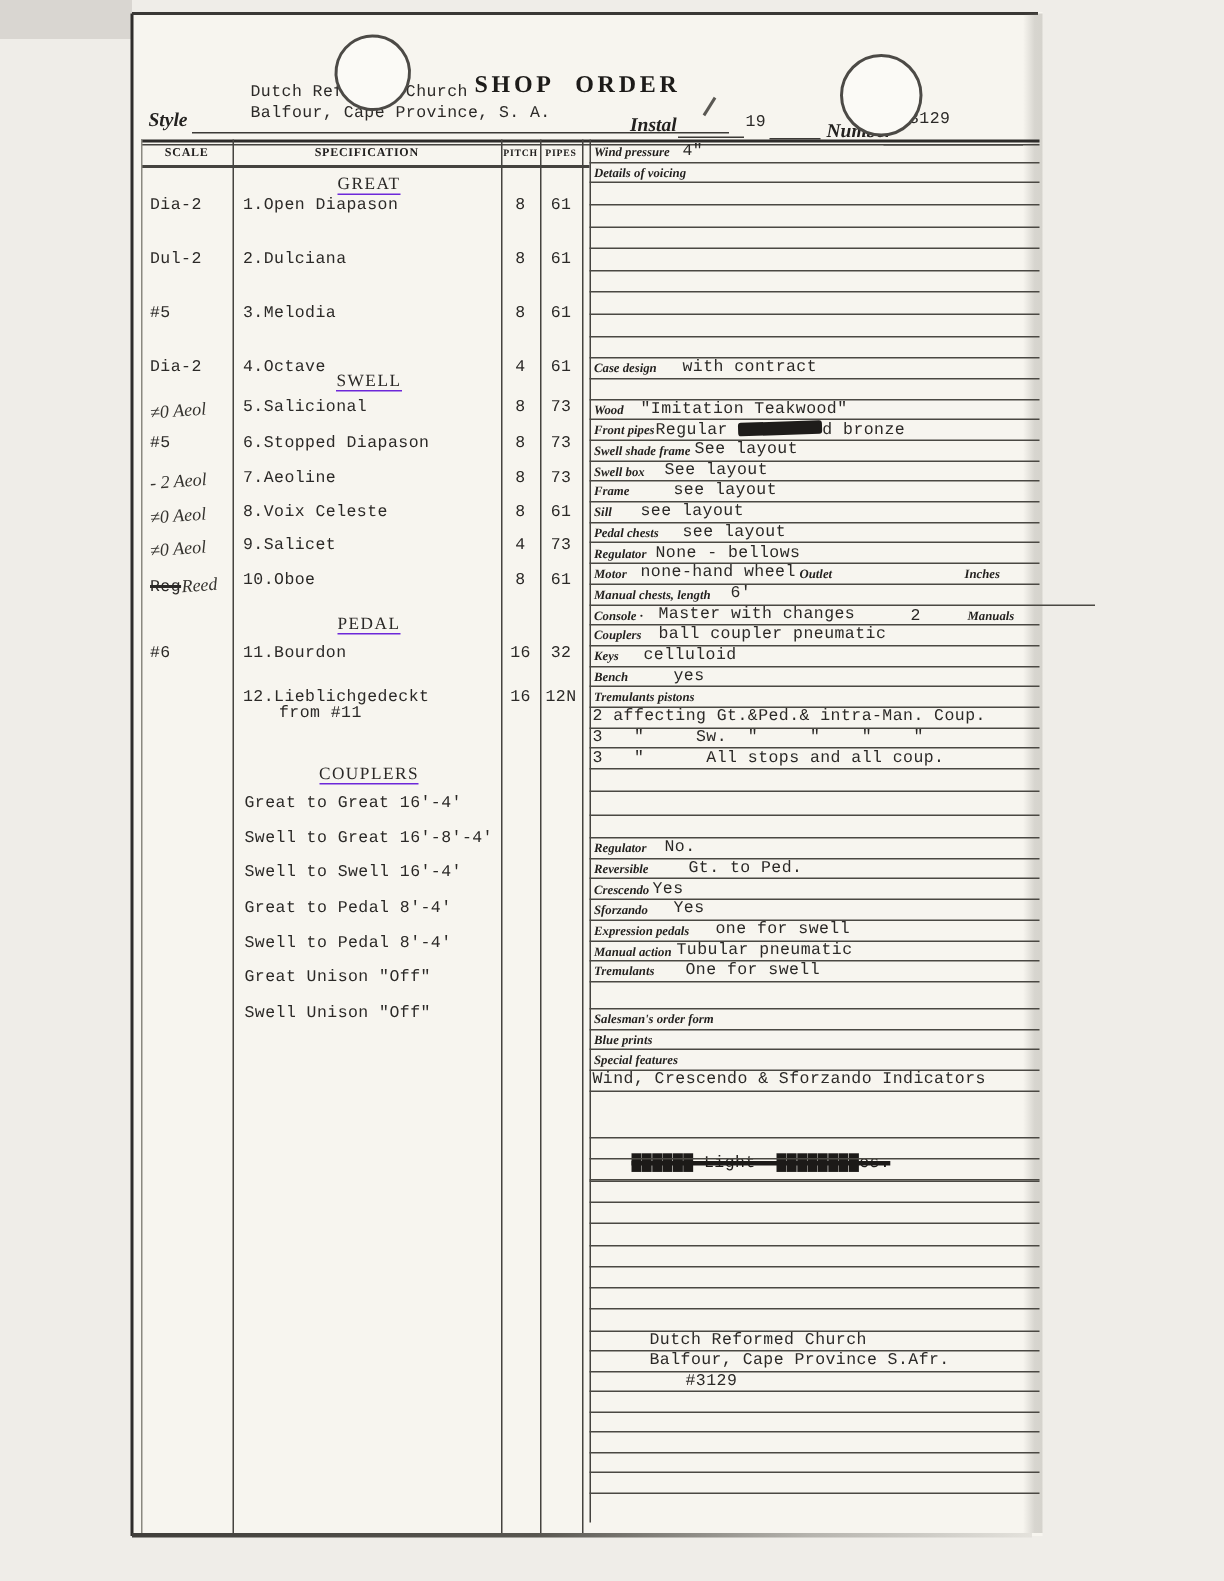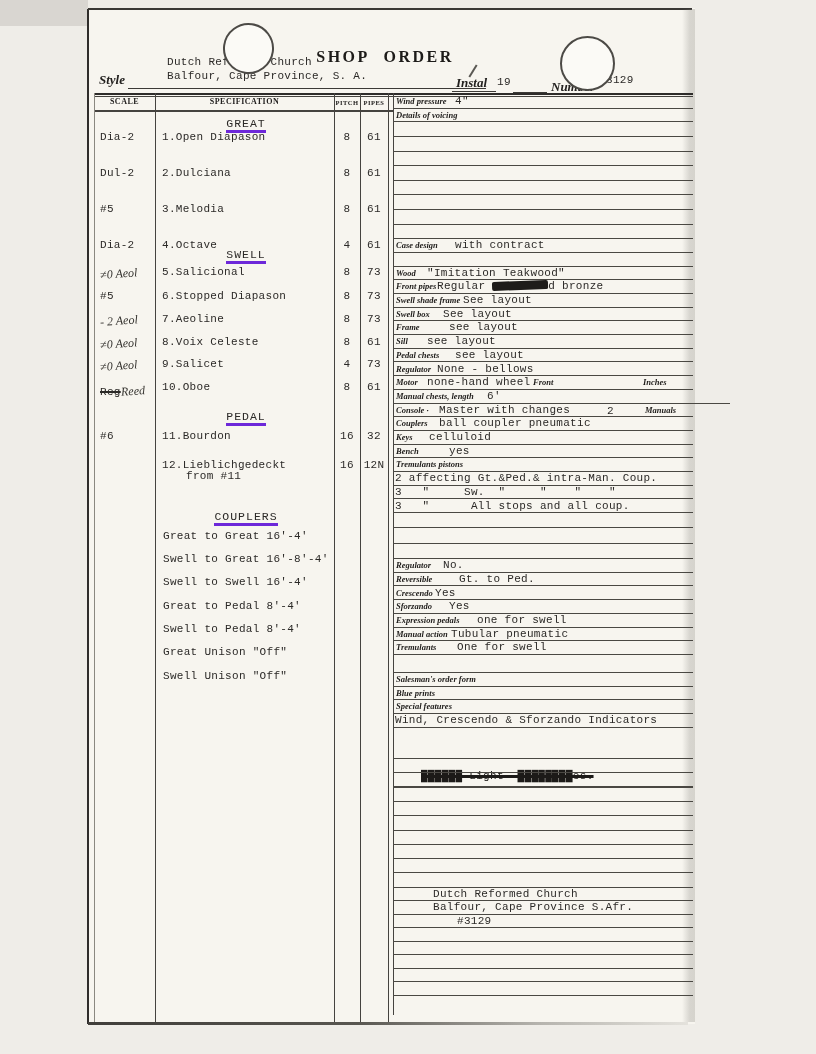--- a/index.html
+++ b/index.html
@@ -24,38 +24,38 @@
   .hand{font-family:"Liberation Serif","DejaVu Serif",serif;font-style:italic;font-size:12px;
         color:#35332f;transform:rotate(-4deg);display:inline-block;}
 
   #shop-order-title{position:absolute;left:300px;top:48px;width:170px;text-align:center;
     font-family:"Liberation Serif","DejaVu Serif",serif;font-weight:700;font-size:16px;
     letter-spacing:2.5px;word-spacing:8px;color:#1d1b19;}
   #church1{position:absolute;left:167px;top:56px;}
   #church2{position:absolute;left:167px;top:70px;}
   #style-label{position:absolute;left:99px;top:72px;font-size:13px;}
   #style-rule{position:absolute;left:128px;top:88px;width:358px;height:1px;background:#3c3a37;}
-  #instal-label{position:absolute;left:420px;top:75px;font-size:13px;margin-left:36px;}
+  #instal-label{position:absolute;left:420px;top:75px;font-size:13px;}
   #instal-rule1{position:absolute;left:452px;top:91px;width:44px;height:1px;background:#3c3a37;}
   #instal-tick{position:absolute;left:472px;top:64px;width:2px;height:14px;background:#5a5853;transform:rotate(32deg);}
   #instal-year{position:absolute;left:497px;top:76px;}
   #instal-rule2{position:absolute;left:513px;top:92px;width:34px;height:1px;background:#3c3a37;}
   #number-label{position:absolute;left:551px;top:79px;font-size:13px;}
   #number-rule{position:absolute;left:589px;top:96px;width:93px;height:1px;background:#3c3a37;}
   #number-value{position:absolute;left:606px;top:74px;}
 
   .vline{position:absolute;width:1px;background:#45433f;}
   .hline{position:absolute;height:1px;background:#45433f;}
   .col-head{position:absolute;top:97px;height:13px;text-align:center;
     font-family:"Liberation Serif","DejaVu Serif",serif;font-weight:700;font-size:8px;
     letter-spacing:.5px;color:#232120;}
 
   .sec-title{position:absolute;left:158px;width:176px;text-align:center;}
-  .sec-title span{font-family:Liberation Mono, monospace;font-size:11.5px;
-    color:#2b2927;border-bottom:3px solid #6d28d9;letter-spacing:1px;}
+  .sec-title span{font-family:Liberation Serif, serif;font-size:11.5px;
+    color:#2b2927;border-bottom:1px solid #6d28d9;letter-spacing:1px;}
   .stop-scale{position:absolute;left:100px;width:56px;}
   .stop-name{position:absolute;left:162px;}
   .stop-pitch{position:absolute;left:334px;width:26px;text-align:center;}
   .stop-pipes{position:absolute;left:360px;width:28px;text-align:center;}
   .coupler-line{position:absolute;left:163px;}
   .struck{text-decoration:line-through;text-decoration-thickness:2px;}
   .heavy-struck{text-decoration:line-through;text-decoration-thickness:3px;color:#1c1a18;}
 
   .form-row{position:absolute;left:393px;width:300px;border-bottom:1px solid #4a4843;}
   .form-row .lbl{position:absolute;left:3px;top:1px;white-space:pre;}
@@ -216,21 +216,21 @@
         <span class="lbl">Pedal chests</span>
         <span class="val typed" style="left: 62px;">see layout</span>
       </div>
       <div class="form-row" style="top: 362.5px; height: 12.7px;">
         <span class="lbl">Regulator</span>
         <span class="val typed" style="left: 44px;">None - bellows</span>
       </div>
       <div class="form-row" style="top: 376.2px; height: 12.7px;">
         <span class="lbl">Motor</span>
         <span class="val typed" style="left: 34px;">none-hand wheel</span>
-        <span class="val lbl" style="left: 140px; position: absolute; top: 1px;">Front</span>
+        <span class="val lbl" style="left: 140px; position: absolute; top: 1px;">Outlet</span>
         <span class="val lbl" style="left: 250px; position: absolute; top: 1px;">Inches</span>
       </div>
       <div class="form-row" style="top: 389.9px; height: 12.7px; padding-left: 37px;">
         <span class="lbl">Manual chests, length</span>
         <span class="val typed" style="left: 94px;">6'</span>
       </div>
       <div class="form-row" style="top: 403.6px; height: 12.7px;">
         <span class="lbl">Console ·</span>
         <span class="val typed" style="left: 46px;">Master with changes</span>
         <span class="val typed" style="left: 214px; position: absolute; top: 1px;">2</span>

